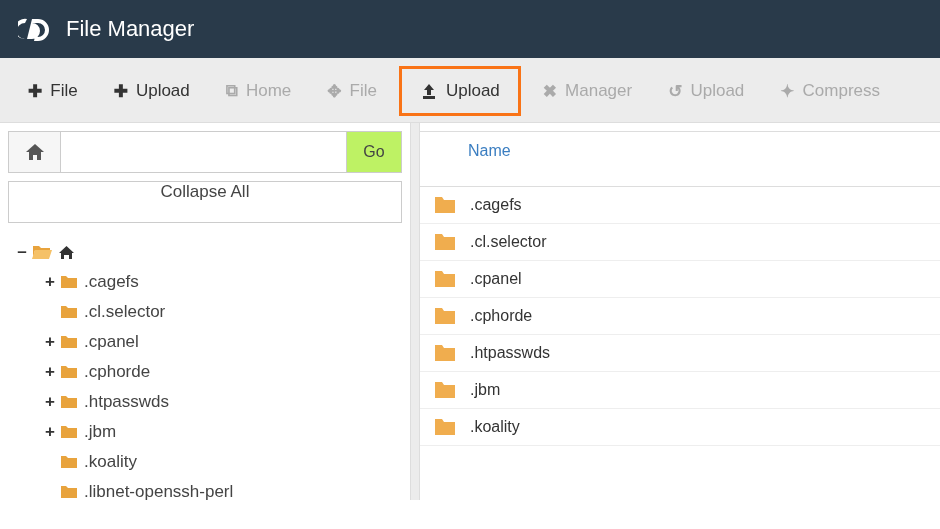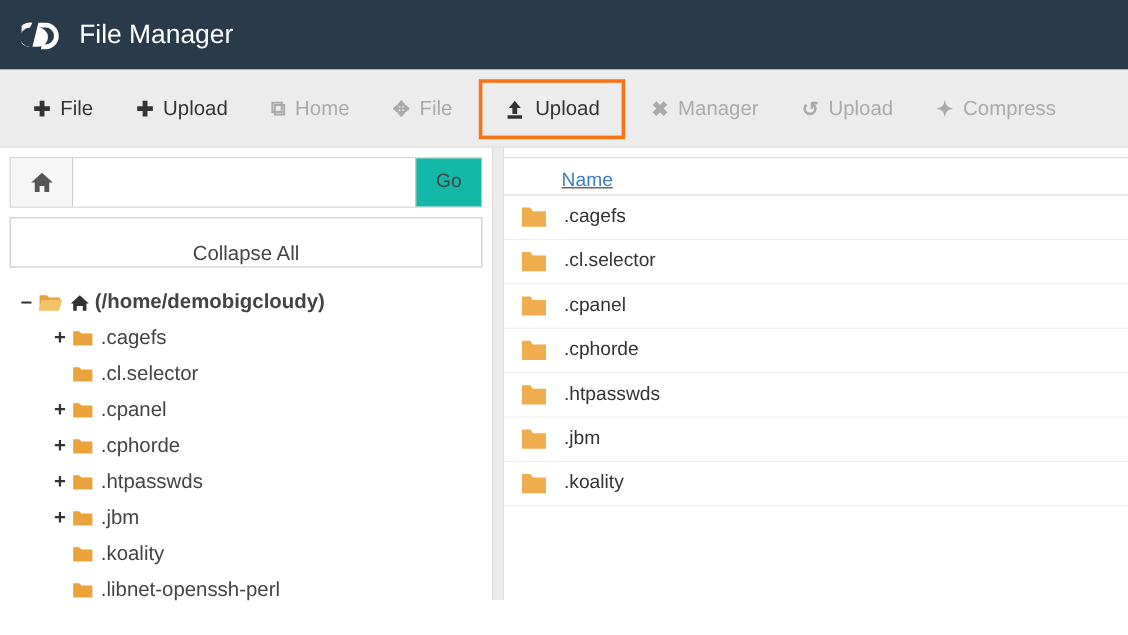--- a/index.html
+++ b/index.html
@@ -12,33 +12,33 @@
 .toolbar .tb-btn.disabled { color: #aaa; }
 .toolbar .tb-btn .icon { margin-right: 8px; font-weight: bold; }
 .toolbar .tb-btn.highlighted { border: 3px solid #f97316; padding: 12px 18px; }
 .main { display: flex; height: calc(100% - 58px - 94px); }
 .left { width: 410px; padding: 8px 8px 0 8px; }
 .divider { width: 10px; background: #ececec; border-left: 1px solid #ddd; border-right: 1px solid #ddd; }
 .right { flex: 1; padding: 8px 0 0 0; }
 .path-row { display: flex; border: 1px solid #ccc; height: 42px; margin-bottom: 8px; }
 .path-row .home-cell { width: 52px; display: flex; align-items: center; justify-content: center; border-right: 1px solid #ccc; background: #f6f6f6; }
 .path-row input { flex: 1; border: none; padding: 0 10px; font-size: 15px; outline: none; }
-.path-row .go-cell { width: 55px; display: flex; align-items: center; justify-content: center; border-left: 1px solid #ccc; cursor: pointer; background: #14b8a6; font-size: 16px; color: #444; }
-.collapse-btn { border: 1px solid #ccc; height: 42px; display: flex; align-items: flex-end; justify-content: center; cursor: pointer; font-size: 17px; background: #fff; margin-bottom: 14px; }
+.path-row .go-cell { width: 55px; display: flex; align-items: center; justify-content: center; border-left: 1px solid #ccc; cursor: pointer; background: #bef264; font-size: 16px; color: #444; }
+.collapse-btn { border: 1px solid #ccc; height: 42px; display: flex; align-items: flex-start; justify-content: center; cursor: pointer; font-size: 17px; background: #fff; margin-bottom: 14px; }
 .tree { padding-left: 6px; font-size: 17px; line-height: 30px; }
 .tree .row { display: flex; align-items: center; white-space: nowrap; }
 .tree .toggle { width: 16px; color: #333; font-weight: bold; text-align: center; }
 .tree .folder-icon { color: #e8a33d; margin: 0 6px 0 2px; }
 .tree .home-icon { color: #333; margin-right: 4px; }
 .tree .root-label { font-weight: bold; }
 .tree .children { padding-left: 28px; }
 .nav-row { display: flex; align-items: center; padding: 6px 14px 10px 14px; gap: 26px; border-bottom: 1px solid transparent; }
 .nav-row .nav-btn { display: inline-flex; align-items: center; color: #666; font-size: 17px; cursor: pointer; }
 .nav-row .nav-btn .icon { margin-right: 7px; color: #888; font-weight: bold; }
-.table-header { border: 1px solid #ddd; border-left: none; border-right: none; padding: 10px 14px 2px 48px; text-decoration: underline; }
+.table-header { border: 1px solid #ddd; border-left: none; border-right: none; padding: 10px 14px 26px 48px; }
 .table-header .col-name { color: #3b7ec1; font-size: 16px; }
 .file-list { }
 .file-row { display: flex; align-items: center; padding: 9px 14px; border-bottom: 1px solid #eee; cursor: pointer; }
 .file-row .folder-icon { color: #f0ad4e; margin-right: 14px; font-size: 20px; }
 .file-row .fname { font-size: 16px; color: #333; }
 svg { display: block; }
 </style>
 </head>
 <body>
 
@@ -113,21 +113,20 @@
           <svg width="20" height="16" viewBox="0 0 20 16">
               <path d="M1 2 L7 2 L9 4 L18 4 L18 6 L3 6 L1 14 Z" fill="#e8a33d"></path>
               <path d="M3 6 L20 6 L17 15 L0 15 Z" fill="#f5c167"></path>
             </svg>
         </span>
         <span class="home-icon">
           <svg width="17" height="15" viewBox="0 0 17 15">
               <path d="M8.5 1 L16 8 L14 8 L14 14 L11 14 L11 10 L6 10 L6 14 L3 14 L3 8 L1 8 Z" fill="#333"></path>
             </svg>
         </span>
-        <span class="root-label">(/home/demobigcloudy)</span>
       </div>
       <div class="children" id="tree-children">
           <div class="row">
             <span class="toggle">+</span>
             <span class="folder-icon">
               <svg width="18" height="14" viewBox="0 0 18 14">
                 <path d="M1 1 L6 1 L8 3 L17 3 L17 13 L1 13 Z" fill="#e8a33d"></path>
               </svg>
             </span>
             <span>.cagefs</span>

